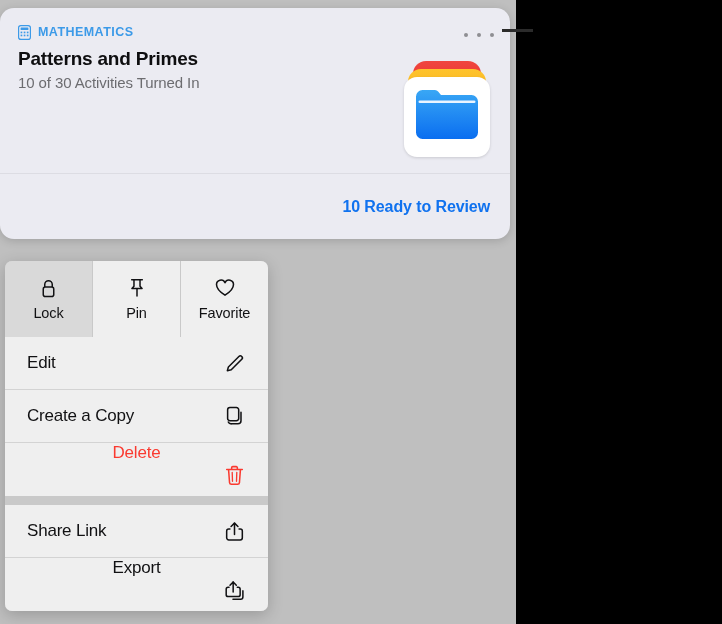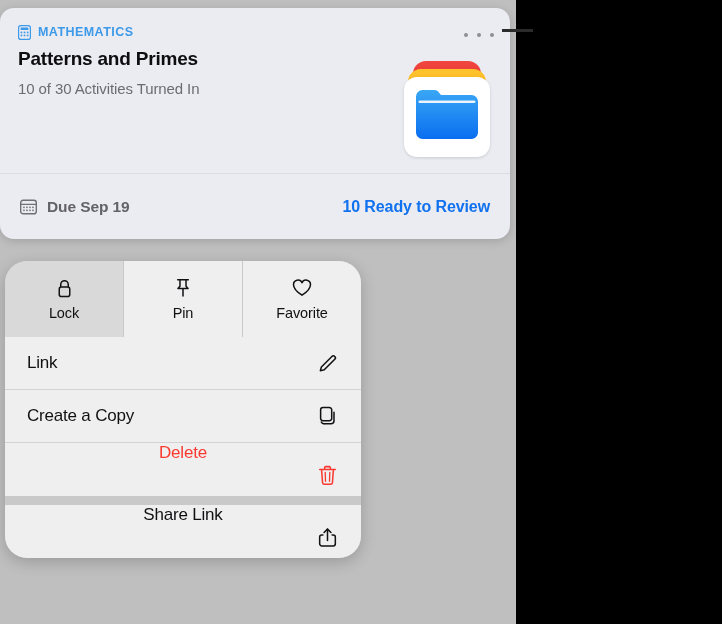--- a/index.html
+++ b/index.html
@@ -68,21 +68,21 @@
 
   .card-title {
     margin-top: 8px;
     font-size: 19px;
     font-weight: bold;
     color: #0e0e10;
     letter-spacing: -0.2px;
   }
 
   .card-sub {
-    margin-top: 10px;
+    margin-top: 4px;
     font-size: 15px;
     color: #6c6c70;
     letter-spacing: -0.1px;
   }
 
   .more-btn {
     position: absolute;
     right: 16px;
     top: 20px;
     width: 30px;
@@ -169,22 +169,22 @@
     width: 31px;
     height: 3px;
     background: #2b2b2b;
   }
 
   
   .menu {
     position: absolute;
     left: 5px;
     top: 261px;
-    width: 356px;
-    border-radius: 22px;
+    width: 263px;
+    border-radius: 7px;
     overflow: hidden;
     background: #c9c9c9;
     box-shadow: 0 4px 16px rgba(0,0,0,0.20);
   }
 
   .seg-row { display: flex; height: 76px; background: #c9c9c9; }
   .seg {
     flex: 1;
     background: #efefef;
     display: flex;
@@ -276,39 +276,20 @@
             <path d="M0 6.5 A6.5 6.5 0 0 1 6.5 0 H19 a4 4 0 0 1 3.1 1.5 L25 5 h30.5 A6.5 6.5 0 0 1 62 11.5 V42.5 A6.5 6.5 0 0 1 55.5 49 H6.5 A6.5 6.5 0 0 1 0 42.5 Z" fill="url(#fgrad)"></path>
             <rect x="2.5" y="10.5" width="57" height="2.6" rx="1.3" fill="#eaf4ff"></rect>
           </svg>
         </span>
       </div>
     </div>
 
     <div class="card-divider"></div>
 
     <div class="card-footer">
-      <div class="due-group">
-        <span class="cal-icon">
-          <svg viewBox="0 0 17 16" width="17" height="16">
-            <rect x="0.7" y="1.2" width="15.6" height="13.6" rx="2.4" fill="none" stroke="#6f6f74" stroke-width="1.4"></rect>
-            <line x1="0.7" y1="5.4" x2="16.3" y2="5.4" stroke="#6f6f74" stroke-width="1.4"></line>
-            <g fill="#6f6f74">
-              <rect x="3.2" y="7.6" width="1.5" height="1.5"></rect>
-              <rect x="6.2" y="7.6" width="1.5" height="1.5"></rect>
-              <rect x="9.2" y="7.6" width="1.5" height="1.5"></rect>
-              <rect x="12.2" y="7.6" width="1.5" height="1.5"></rect>
-              <rect x="3.2" y="10.6" width="1.5" height="1.5"></rect>
-              <rect x="6.2" y="10.6" width="1.5" height="1.5"></rect>
-              <rect x="9.2" y="10.6" width="1.5" height="1.5"></rect>
-              <rect x="12.2" y="10.6" width="1.5" height="1.5"></rect>
-            </g>
-          </svg>
-        </span>
-        <span class="due-text">Due Sep 19</span>
-      </div>
       <span class="review-link">10 Ready to Review</span>
     </div>
   </div>
 
   <div class="leader-line"></div>
 
   <div class="menu">
 
     <div class="seg-row">
 
@@ -339,21 +320,21 @@
             <path d="M11 18 C11 18 1.6 12 1.6 6.4 A4.9 4.9 0 0 1 11 4.2 A4.9 4.9 0 0 1 20.4 6.4 C20.4 12 11 18 11 18 Z" fill="none" stroke="#121214" stroke-width="1.7" stroke-linejoin="round"></path>
           </svg>
         </span>
         <span class="seg-label">Favorite</span>
       </div>
     </div>
 
     <div class="menu-group">
 
       <div class="menu-item">
-        <span class="label">Link</span>
+        <span class="label">Edit</span>
         <span class="trailing-icon">
           <svg viewBox="0 0 22 22" width="21" height="21">
             <path d="M3.5 18.5 L4.6 14.6 L15.6 3.6 A2.1 2.1 0 0 1 18.6 6.6 L7.6 17.6 Z" fill="none" stroke="#121214" stroke-width="1.6" stroke-linejoin="round"></path>
           </svg>
         </span>
       </div>
 
       <div class="menu-item">
         <span class="label">Create a Copy</span>
         <span class="trailing-icon">
@@ -387,16 +368,27 @@
         <span class="label">Share Link</span>
         <span class="trailing-icon">
           <svg viewBox="0 0 22 22" width="21" height="21">
             <path d="M11 14.2 V2.4" fill="none" stroke="#121214" stroke-width="1.6" stroke-linecap="round"></path>
             <path d="M7.4 5.8 L11 2.2 L14.6 5.8" fill="none" stroke="#121214" stroke-width="1.6" stroke-linecap="round" stroke-linejoin="round"></path>
             <path d="M6.2 8.4 H5 A2.2 2.2 0 0 0 2.8 10.6 V17.6 A2.2 2.2 0 0 0 5 19.8 H17 A2.2 2.2 0 0 0 19.2 17.6 V10.6 A2.2 2.2 0 0 0 17 8.4 H15.8" fill="none" stroke="#121214" stroke-width="1.6" stroke-linecap="round"></path>
           </svg>
         </span>
       </div>
 
+      <div class="menu-item">
+        <span class="label">Export</span>
+        <span class="trailing-icon">
+          <svg viewBox="0 0 22 22" width="21" height="21">
+            <path d="M9.6 12.6 V2.2" fill="none" stroke="#121214" stroke-width="1.6" stroke-linecap="round"></path>
+            <path d="M6.3 5.5 L9.6 2.1 L12.9 5.5" fill="none" stroke="#121214" stroke-width="1.6" stroke-linecap="round" stroke-linejoin="round"></path>
+            <path d="M5.3 7.6 H4.3 A2 2 0 0 0 2.3 9.6 V15.4 A2 2 0 0 0 4.3 17.4 H14.9 A2 2 0 0 0 16.9 15.4 V9.6 A2 2 0 0 0 14.9 7.6 H13.9" fill="none" stroke="#121214" stroke-width="1.6" stroke-linecap="round"></path>
+            <path d="M9.4 20.2 H17.4 a2.4 2.4 0 0 0 2.4 -2.4 V11.4" fill="none" stroke="#121214" stroke-width="1.6" stroke-linecap="round"></path>
+          </svg>
+        </span>
+      </div>
     </div>
   </div>
 
 </div>
 
 </body></html>

